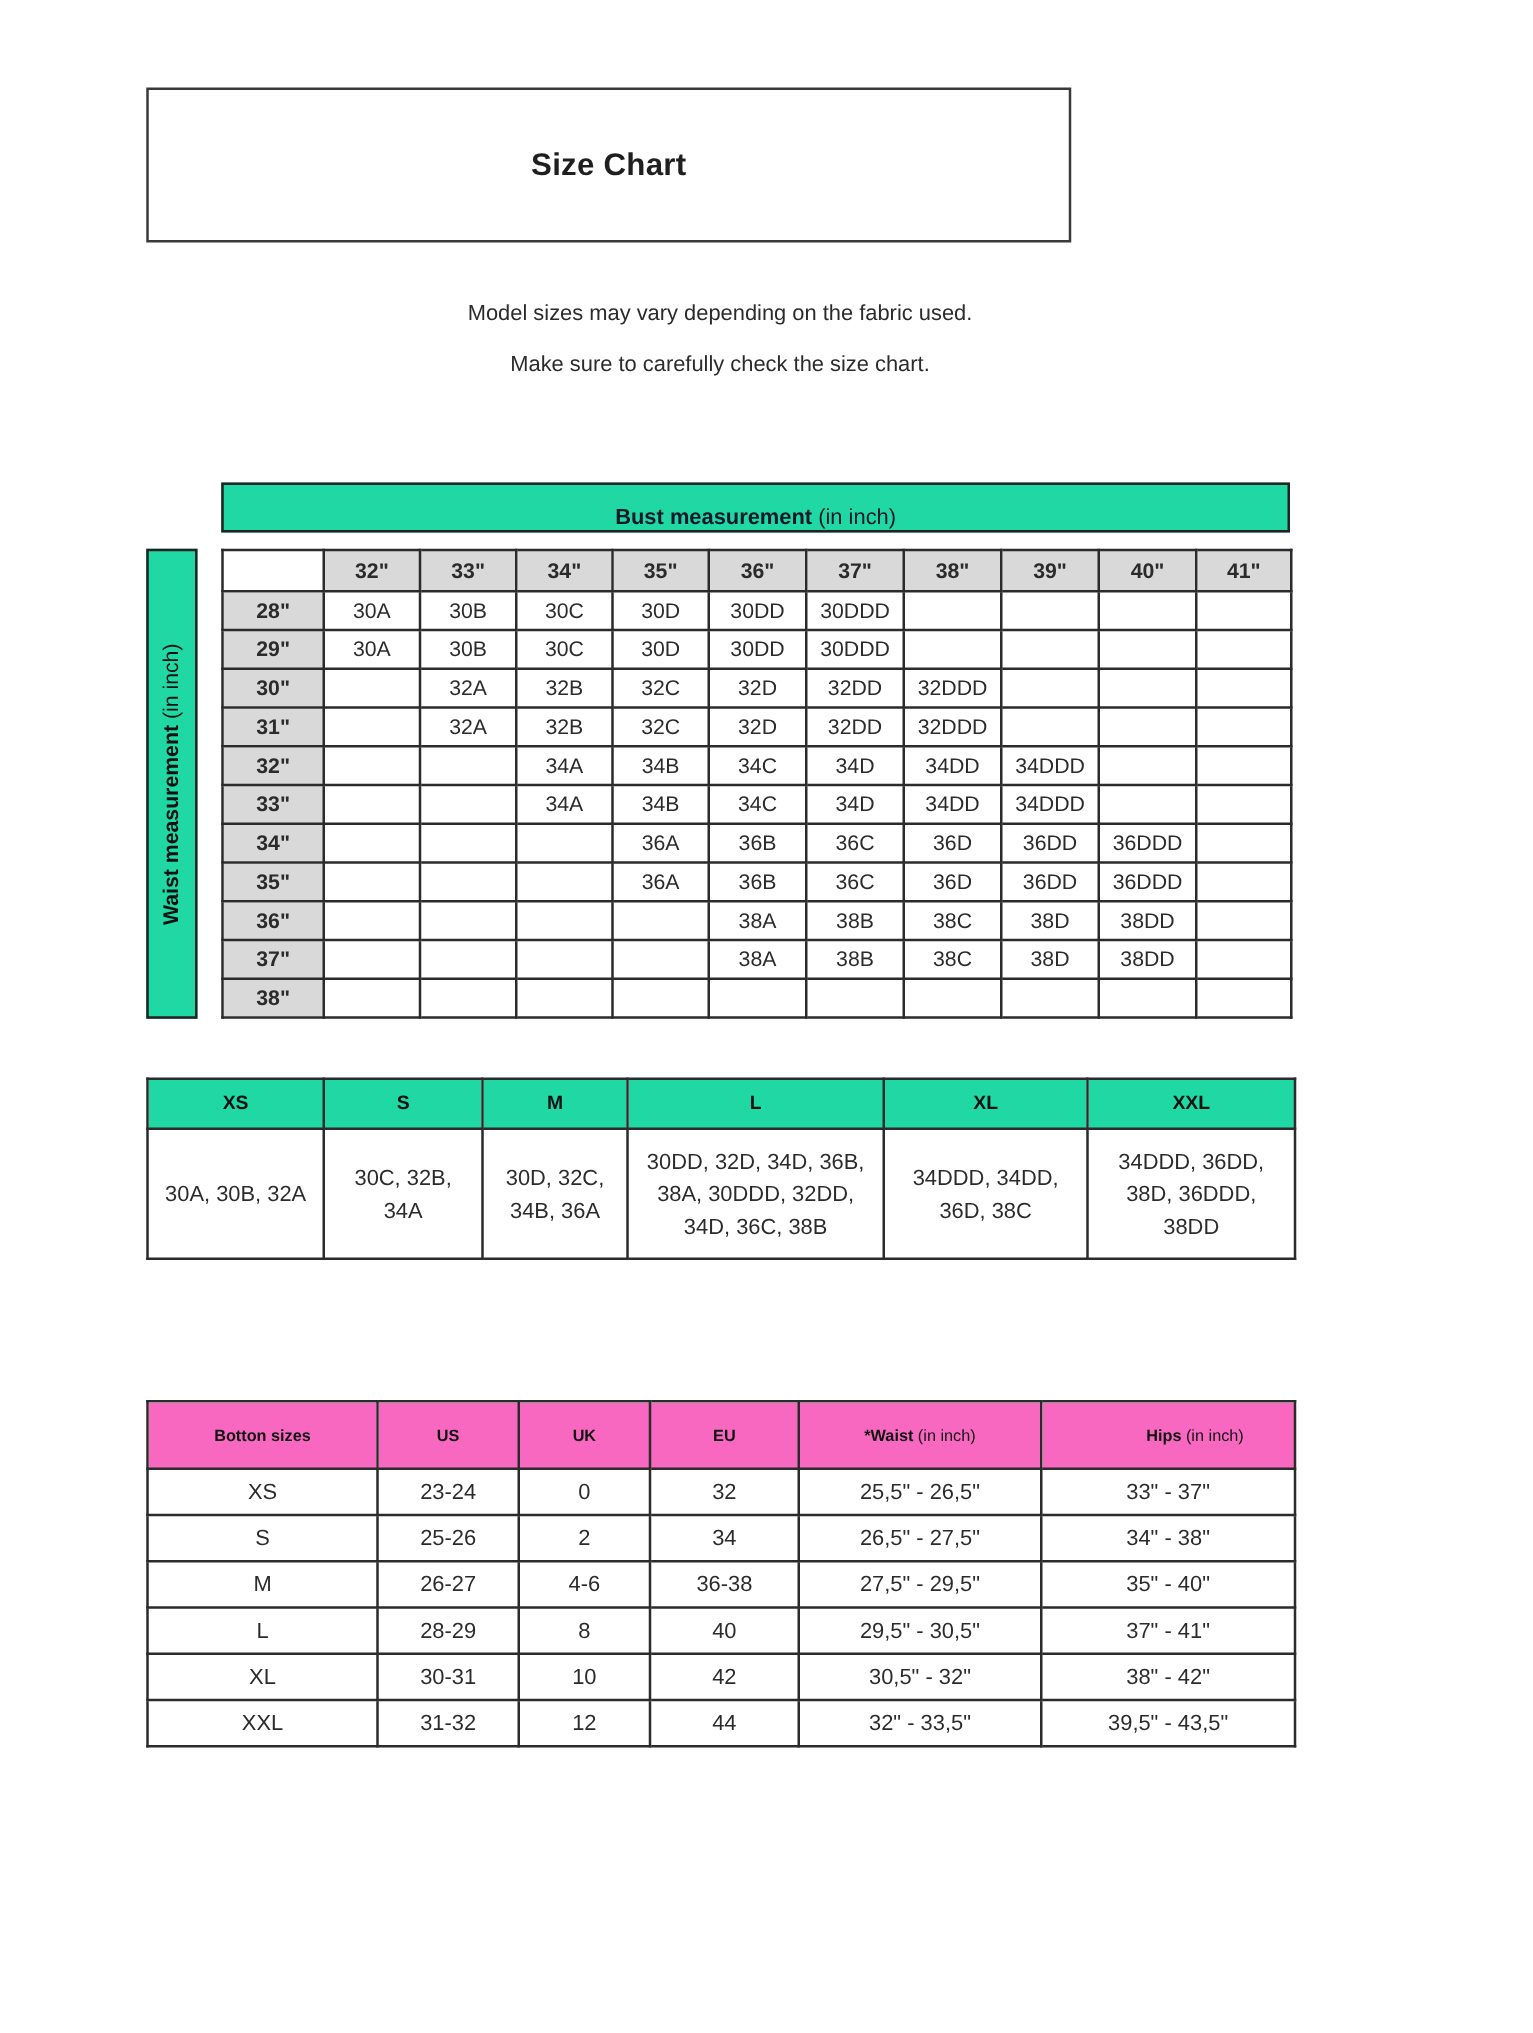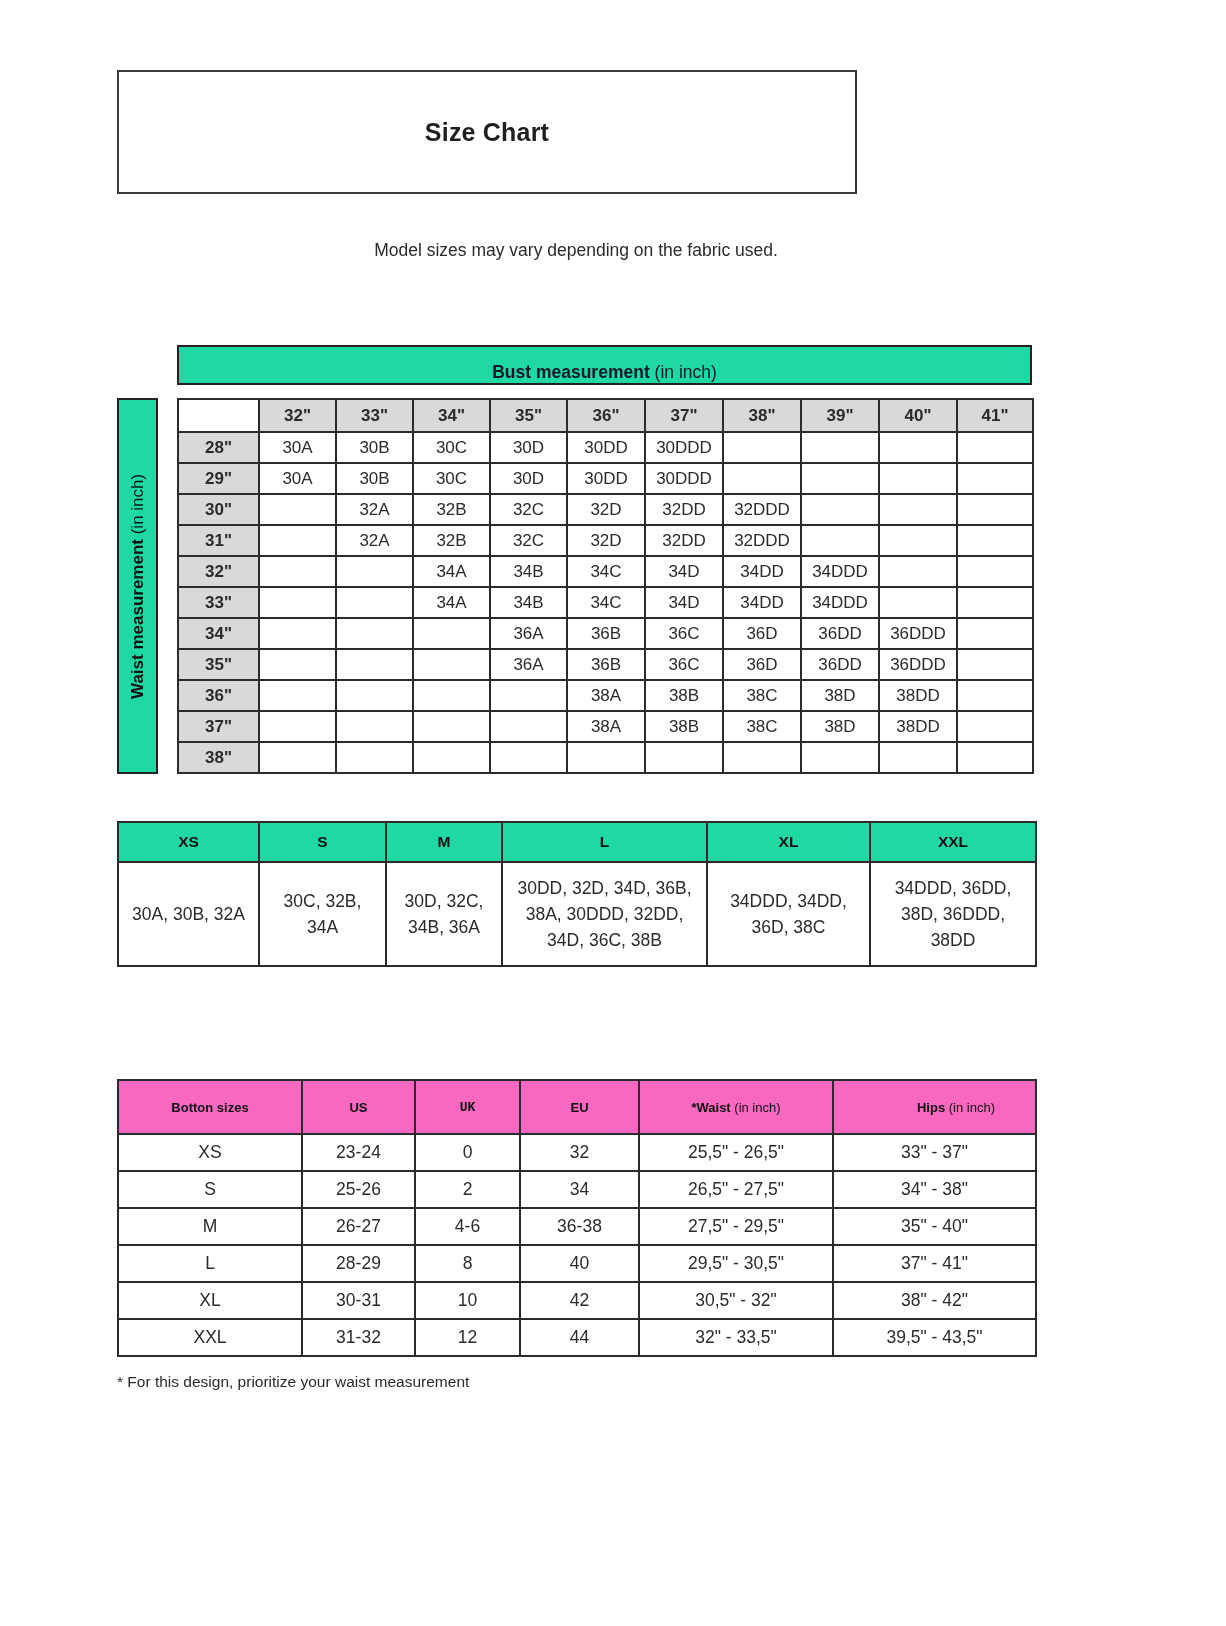--- a/index.html
+++ b/index.html
@@ -73,20 +73,21 @@
 <body>
 
 <div class="page">
   <div class="content">
 
     <div class="title-box">
       <h1>Size Chart</h1>
     </div>
 
     <p class="subtitle l1">Model sizes may vary depending on the fabric used.</p>
+    <p class="subtitle l2">Make sure to carefully check the size chart.</p>
 
     <div class="bust-bar">
       <span><b>Bust measurement</b><span> (in inch)</span></span>
     </div>
 
     <div class="bust-row">
       <div class="waist-side">
         <span><b>Waist measurement</b><span> (in inch)</span></span>
       </div>
       <div class="side-gap"></div>
@@ -304,21 +305,21 @@
           <col style="width: 113px;">
           <col style="width: 105px;">
           <col style="width: 119px;">
           <col style="width: 194px;">
           <col style="width: 203px;">
         </colgroup>
       <thead>
           <tr id="bottoms-head">
             <th><span style="font-weight: bold;">Botton sizes</span><span class="note"></span></th>
             <th><span style="font-weight: bold;">US</span><span class="note"></span></th>
-            <th><span style="font-weight: bold; font-family: Liberation Mono, monospace;">UK</span><span class="note"></span></th>
+            <th><span style="font-weight: bold;">UK</span><span class="note"></span></th>
             <th><span style="font-weight: bold;">EU</span><span class="note"></span></th>
             <th><span style="font-weight: bold;">*Waist</span><span class="note"> (in inch)</span></th>
             <th><span style="font-weight: bold; padding-left: 43px;">Hips</span><span class="note"> (in inch)</span></th>
           </tr>
         </thead>
       <tbody id="bottoms-body">
           <tr>
             <td>XS</td>
             <td>23-24</td>
             <td>0</td>
@@ -362,16 +363,15 @@
             <td>XXL</td>
             <td>31-32</td>
             <td>12</td>
             <td>44</td>
             <td>32" - 33,5"</td>
             <td>39,5" - 43,5"</td>
           </tr>
         </tbody>
     </table>
 
-    <p class="footnote">* For this design, prioritize your waist measurement</p>
 
   </div>
 </div>
 
 </body></html>

